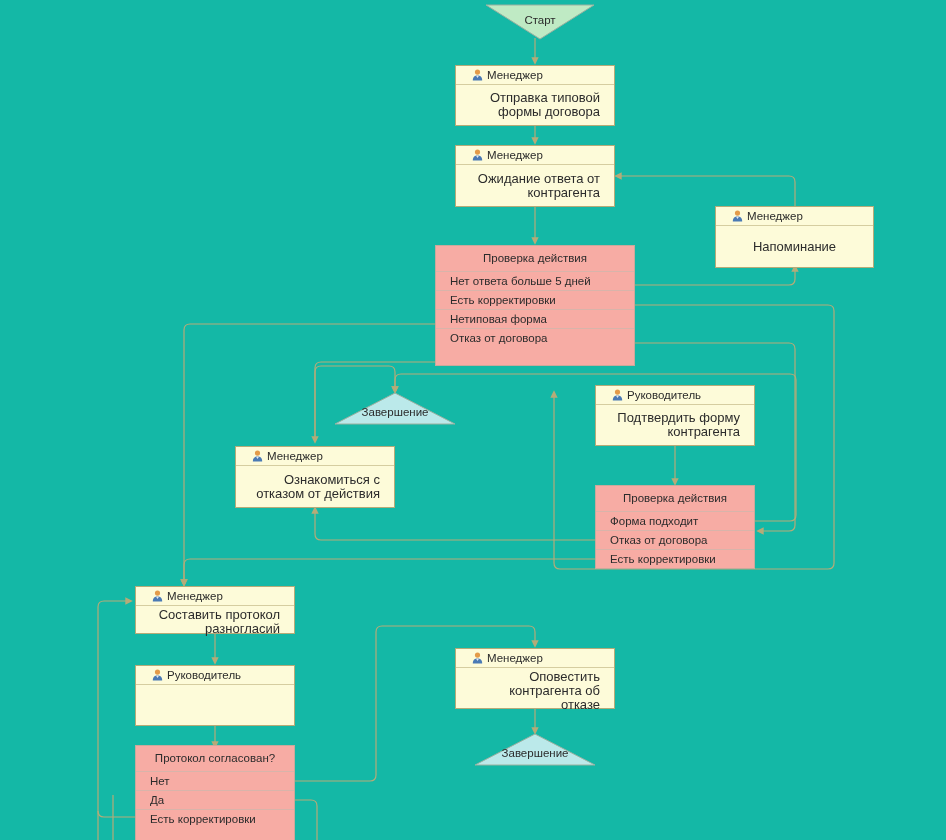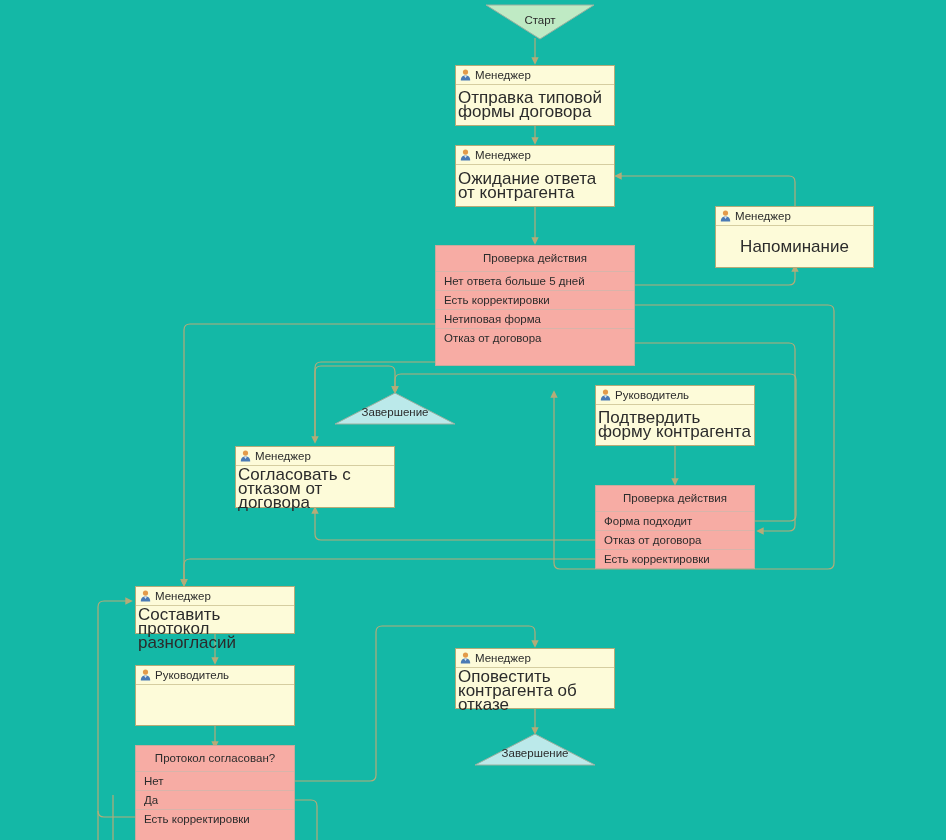--- a/index.html
+++ b/index.html
@@ -34,38 +34,38 @@
   .task {
     background: #fdfbd9;
     border: 1px solid #b5ab78;
     display: flex;
     flex-direction: column;
   }
   .task .role {
     height: 18px;
     line-height: 18px;
     border-bottom: 1px solid #d5cda0;
-    padding-left: 4px;
+    padding-left: 16px;
     font-size: 11.5px;
     color: #2b2b2b;
     display: flex;
     align-items: center;
     gap: 4px;
     white-space: nowrap;
     flex: 0 0 auto;
   }
   .task .body {
     flex: 1 1 auto;
     display: flex;
     align-items: center;
     justify-content: center;
-    text-align: left;
-    font-size: 17px;
-    color: #2b2b2b;
-    padding: 2px 2px;
+    text-align: right;
+    font-size: 13px;
+    color: #2b2b2b;
+    padding: 2px 14px;
     line-height: 14px;
   }
   
   .person-icon {
     width: 11px;
     height: 12px;
     flex: 0 0 auto;
     display: block;
   }
   
@@ -82,21 +82,21 @@
     font-size: 11.5px;
     color: #2b2b2b;
     border-bottom: 1px solid #d8b4aa;
     flex: 0 0 auto;
   }
   .decision .drow {
     height: 18px;
     line-height: 18px;
     font-size: 11.5px;
     color: #2b2b2b;
-    padding-left: 8px;
+    padding-left: 14px;
     border-bottom: 1px solid #d8b4aa;
     white-space: nowrap;
     overflow: hidden;
     flex: 0 0 auto;
   }
   .decision .drow:last-child { border-bottom: none; }
 
   
   .tri-wrap { position: absolute; }
   .tri-wrap svg { display: block; }
@@ -243,21 +243,21 @@
 
   <div class="node task" style="left:235px; top:446px; width:160px; height:62px;">
     <div class="role">
       <svg class="person-icon" viewBox="0 0 11 12">
         <ellipse cx="5.5" cy="3.1" rx="2.6" ry="2.7" fill="#e39b4a"></ellipse>
         <path d="M0.8,11.5 C0.8,7.9 3,6.6 5.5,6.6 C8,6.6 10.2,7.9 10.2,11.5 z" fill="#4a7ab5"></path>
         <path d="M4.2,6.9 L5.5,9 L6.8,6.9 L5.5,6.5 z" fill="#dfe7f2"></path>
       </svg>
       <span>Менеджер</span>
     </div>
-    <div class="body">Согласовать с отказом от договора</div>
+    <div class="body">Ознакомиться с отказом от действия</div>
   </div>
 
   <div class="node decision" style="left:595px; top:485px; width:160px; height:84px;">
     <div class="dtitle">Проверка действия</div>
     <div class="drow">Форма подходит</div>
     <div class="drow">Отказ от договора</div>
     <div class="drow">Есть корректировки</div>
   </div>
 
   <div class="node task" style="left:135px; top:586px; width:160px; height:48px;">

